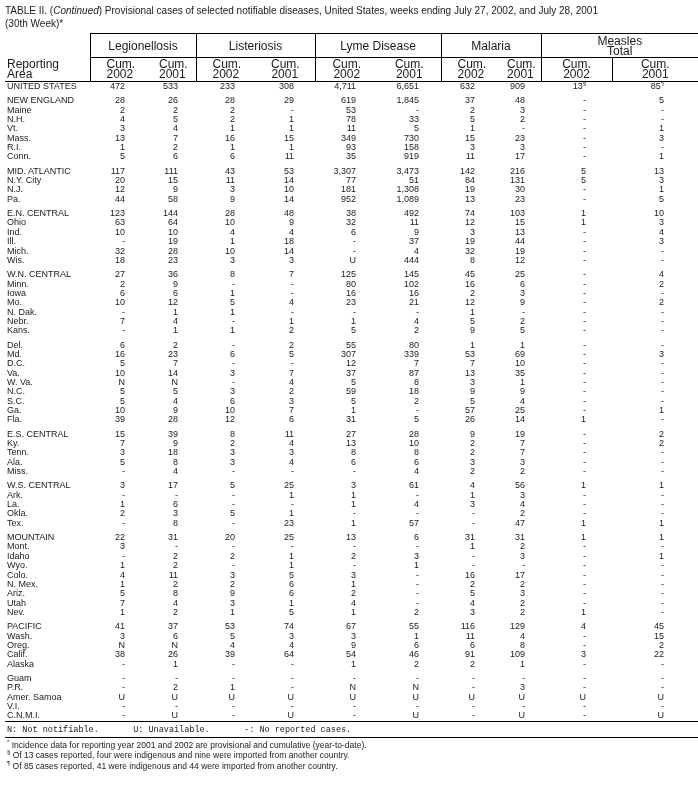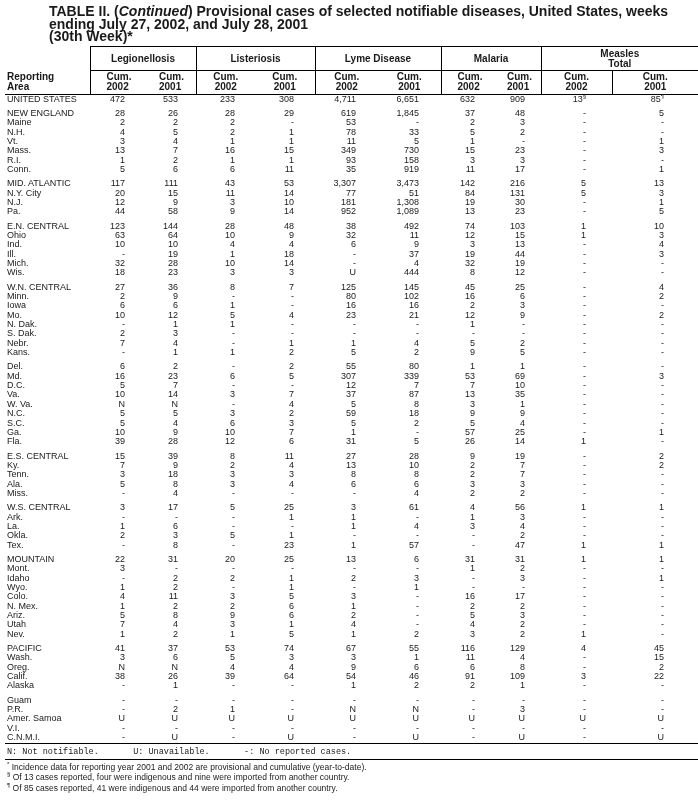--- a/index.html
+++ b/index.html
@@ -3,32 +3,32 @@
 <meta charset="utf-8">
 <style>
   * { margin: 0; padding: 0; box-sizing: border-box; }
   html, body { background: #fff; }
   body {
     width: 698px; height: 802px; overflow: hidden;
     font-family: "Liberation Sans", "DejaVu Sans", sans-serif;
     color: #1a1a1a;
   }
   .page { padding: 5px 0 0 5px; width: 698px; }
-  .title { font-size: 14px; font-weight: bold; line-height: 12.5px; padding-right: 4px; margin-left: 44px; }
+  .title { font-size: 10px; font-weight: normal; line-height: 12.5px; padding-right: 4px; }
   .title .cont { font-style: italic; }
 
   table { border-collapse: collapse; table-layout: fixed; width: 693px; margin-top: 3px; }
   col.c-area { width: 85px; }
   col.c1 { width: 53px; } col.c2 { width: 53px; }
   col.c3 { width: 59px; } col.c4 { width: 60px; }
   col.c5 { width: 63px; } col.c6 { width: 63px; }
   col.c7 { width: 50px; } col.c8 { width: 50px; }
   col.c9 { width: 71px; } col.c10 { width: 86px; }
 
-  thead th { font-size: 10px; font-weight: bold; vertical-align: middle; }
+  thead th { font-size: 12px; font-weight: normal; vertical-align: middle; }
   th.group {
     border-top: 1.5px solid #000; border-left: 1px solid #000; border-bottom: 1px solid #000;
     text-align: center; padding: 2px 0 1px; line-height: 10px;
   }
   th.blank { border: none; }
   tr.cumrow th { border-bottom: 1px solid #000; text-align: center; padding: 1px 16px 2px; line-height: 10px; }
   tr.cumrow th.gl { border-left: 1px solid #000; }
   tr.cumrow th.area-h { text-align: left; vertical-align: bottom; padding-left: 2px; }
 
   tbody td { font-size: 9px; line-height: 9.35px; padding: 0; white-space: nowrap; }
@@ -453,33 +453,20 @@
           <td class="num">1</td>
           <td class="num">-</td>
           <td class="num">-</td>
           <td class="num">-</td>
           <td class="num">1</td>
           <td class="num">-</td>
           <td class="num">-</td>
           <td class="num">-</td>
         </tr>
         <tr>
-          <td class="area">S. Dak.</td>
-          <td class="num">2</td>
-          <td class="num">3</td>
-          <td class="num">-</td>
-          <td class="num">-</td>
-          <td class="num">-</td>
-          <td class="num">-</td>
-          <td class="num">-</td>
-          <td class="num">-</td>
-          <td class="num">-</td>
-          <td class="num">-</td>
-        </tr>
-        <tr>
           <td class="area">Nebr.</td>
           <td class="num">7</td>
           <td class="num">4</td>
           <td class="num">-</td>
           <td class="num">1</td>
           <td class="num">1</td>
           <td class="num">4</td>
           <td class="num">5</td>
           <td class="num">2</td>
           <td class="num">-</td>

